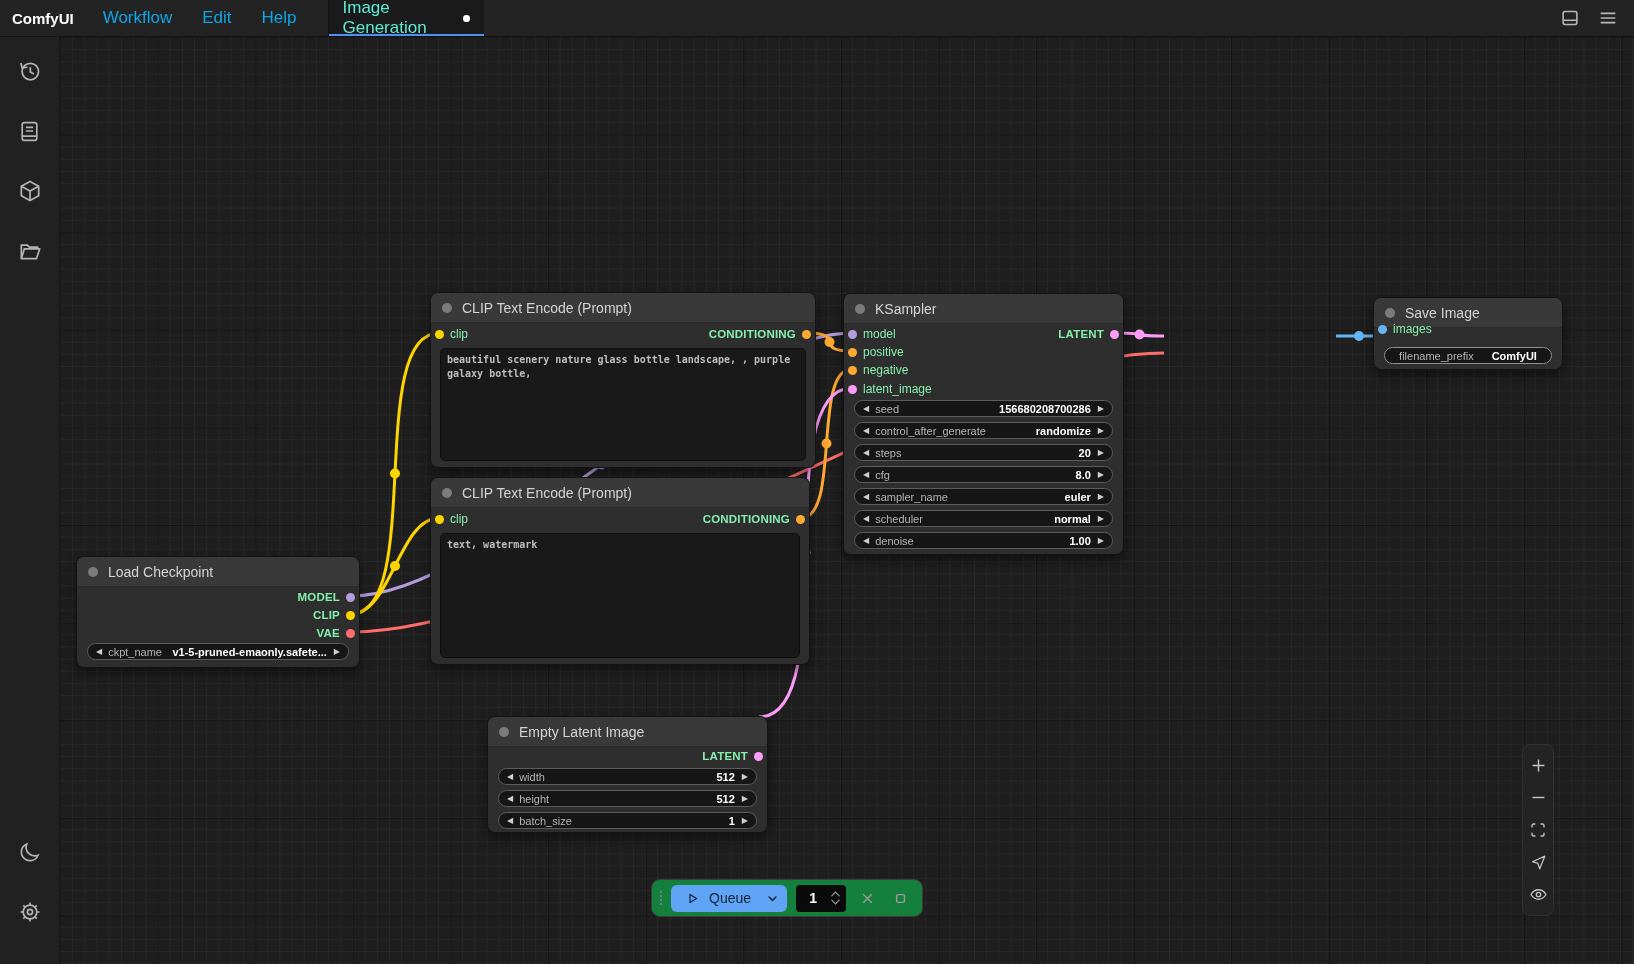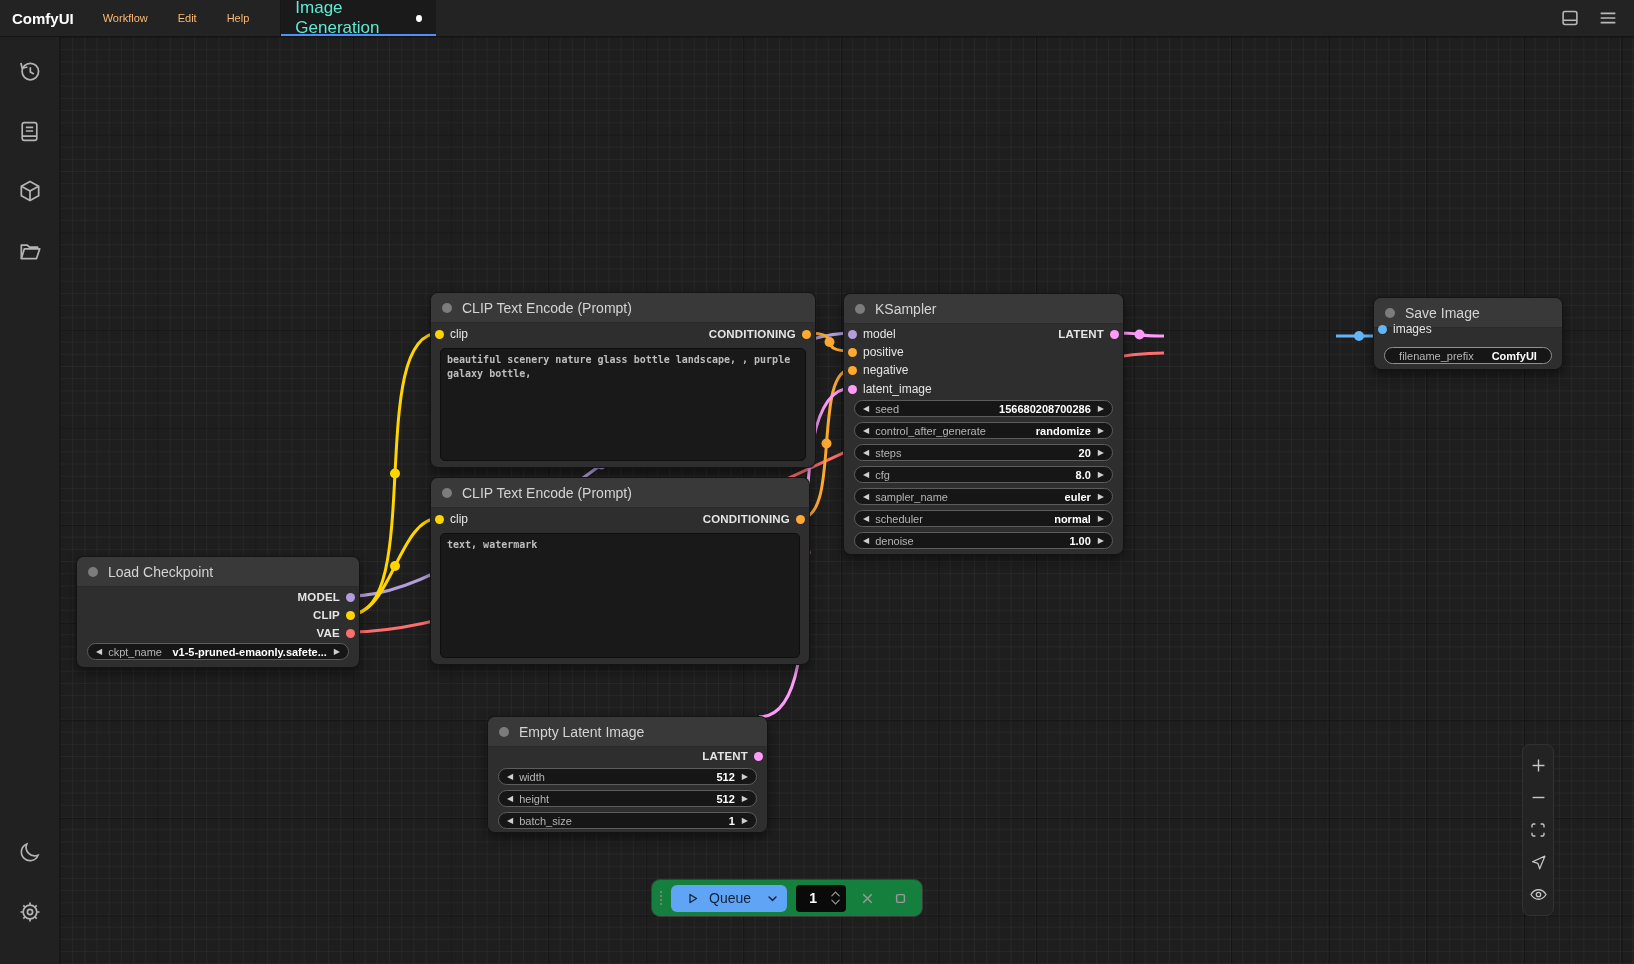--- a/index.html
+++ b/index.html
@@ -10,21 +10,21 @@
     -webkit-font-smoothing:antialiased;
   }
 
   
   .topbar {
     position:absolute; top:0; left:0; right:0; height:37px;
     background:#232323; border-bottom:1px solid #141414;
     display:flex; align-items:stretch; z-index:10;
   }
   .logo { display:flex; align-items:center; color:#fff; font-weight:bold; font-size:15px; padding:0 14px 0 12px; }
-  .menu-item { display:flex; align-items:center; color:#fdba74; font-size:11px; padding:0 15px; cursor:default; }
+  .menu-item { display:flex; align-items:center; color:#0ea5e9; font-size:17px; padding:0 15px; cursor:default; }
   .tab-strip { display:flex; align-items:stretch; border-left:1px solid #161616; margin-left:16px; }
   .tab {
     width:155px; background:#1a1a1a; display:flex; align-items:center;
     padding:0 14px; color:#5eead4; font-size:17px; position:relative;
   }
   .tab-underline { position:absolute; left:0; right:0; bottom:0; height:2px; }
   .tab-dot { width:7px; height:7px; border-radius:50%; background:#fff; margin-left:auto; }
   .topbar-right { margin-left:auto; display:flex; align-items:center; gap:10px; padding-right:12px; }
   .tb-icon { width:28px; height:28px; display:flex; align-items:center; justify-content:center; color:#b9b9b9; }
 
@@ -56,21 +56,21 @@
   .node {
     position:absolute; background:#2e2e2e; border:1px solid rgba(0,0,0,0.55);
     border-radius:8px; box-shadow:0 5px 12px rgba(0,0,0,0.45); pointer-events:auto;
   }
   .node-title {
     height:30px; background:#393939; border-radius:7px 7px 0 0;
     display:flex; align-items:center; gap:10px; padding:0 11px;
     color:#d4d4d4; font-size:14px; border-bottom:1px solid rgba(0,0,0,0.25);
   }
   .collapse-dot { width:10px; height:10px; border-radius:50%; background:#7c7c7c; flex:0 0 auto; }
-  .slot { position:absolute; height:16px; display:flex; align-items:center; gap:6px; font-size:12px; color:#e5e5e5; }
+  .slot { position:absolute; height:16px; display:flex; align-items:center; gap:6px; font-size:12px; color:#86efac; }
   .slot.in  { left:4px; }
   .slot.out { right:4px; font-weight:bold; font-size:11.5px; letter-spacing:0.2px; }
   .port { width:9px; height:9px; border-radius:50%; flex:0 0 auto; }
   .widget {
     position:absolute; left:10px; right:10px; height:17px;
     background:#161616; border:1px solid #5d5d5d; border-radius:9px;
     display:flex; align-items:center; padding:0 8px; font-size:11px; color:#b5b5b5;
   }
   .widget .arrow { font-size:8px; color:#cfcfcf; line-height:1; }
   .widget .wlabel { margin-left:6px; }

